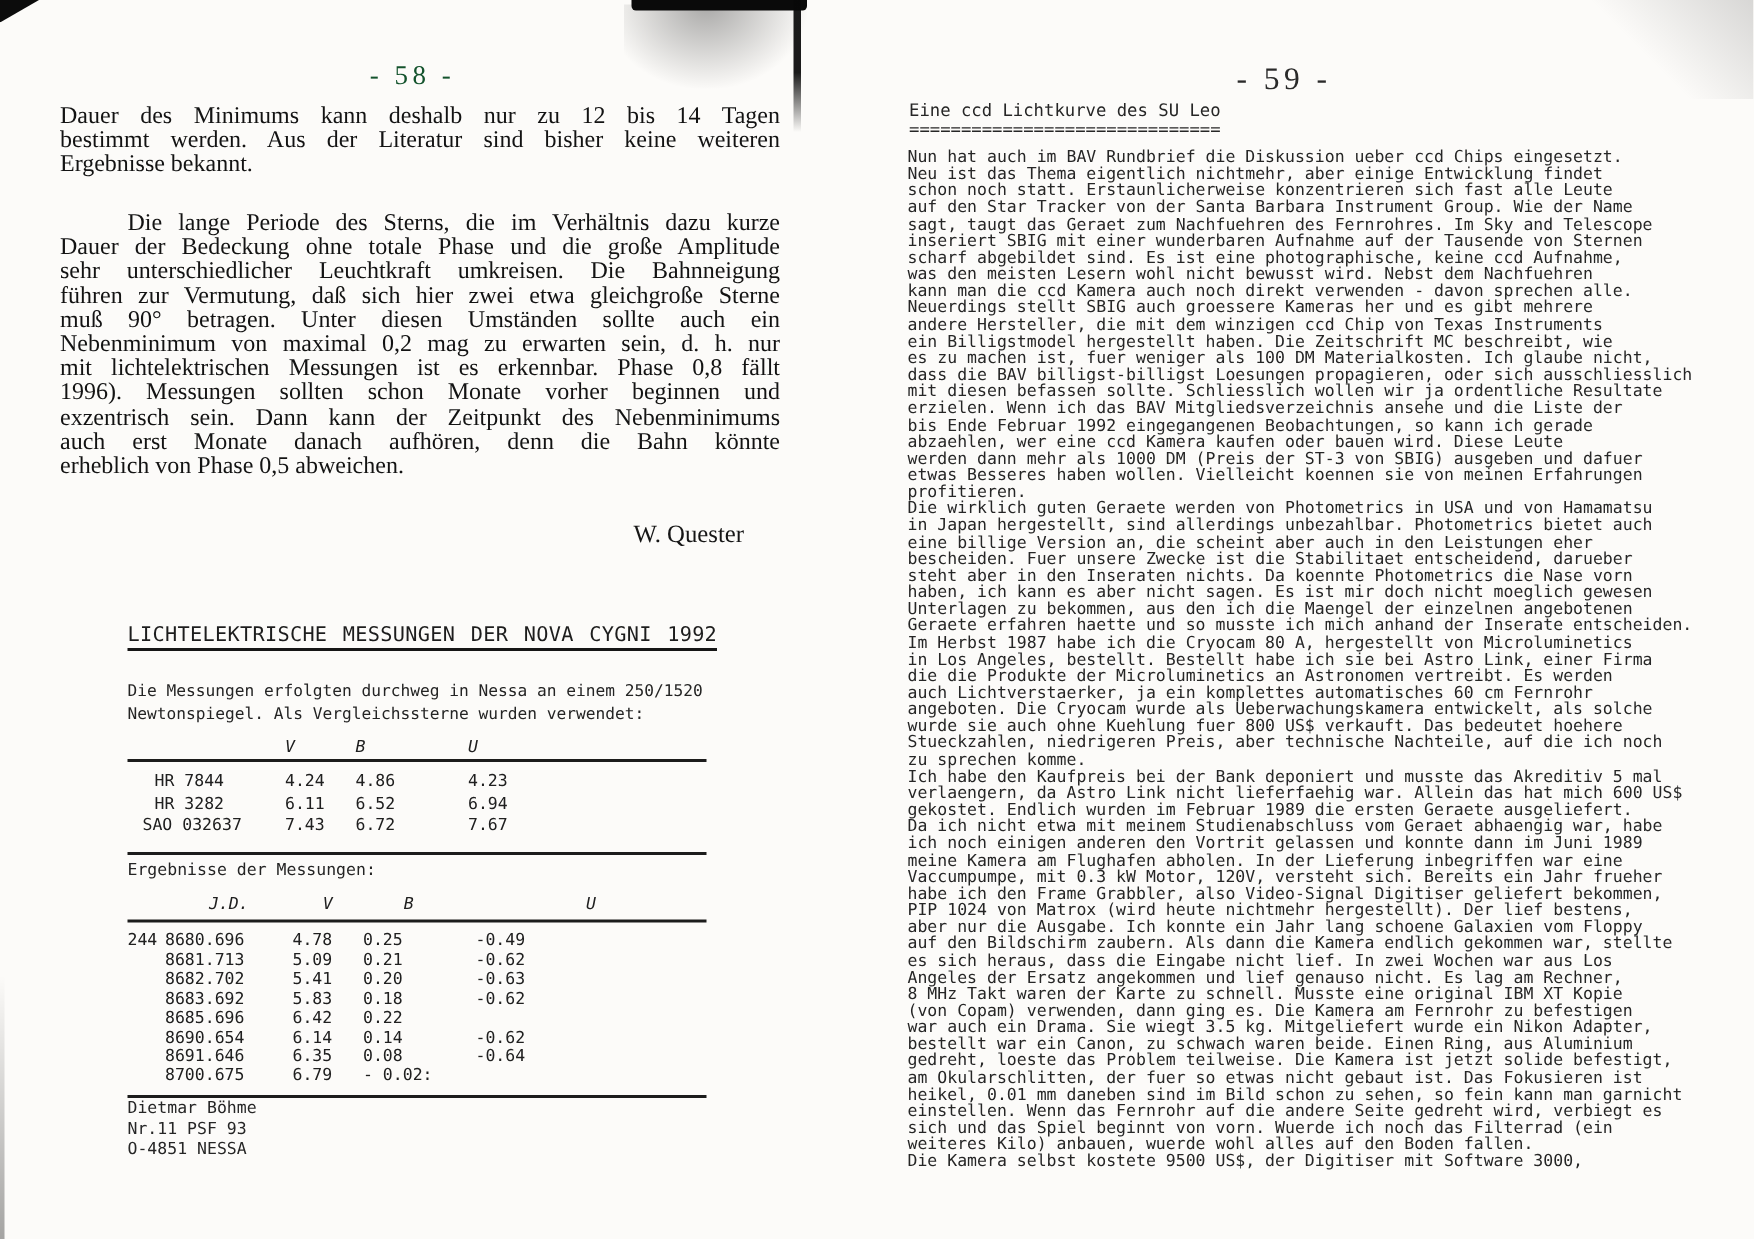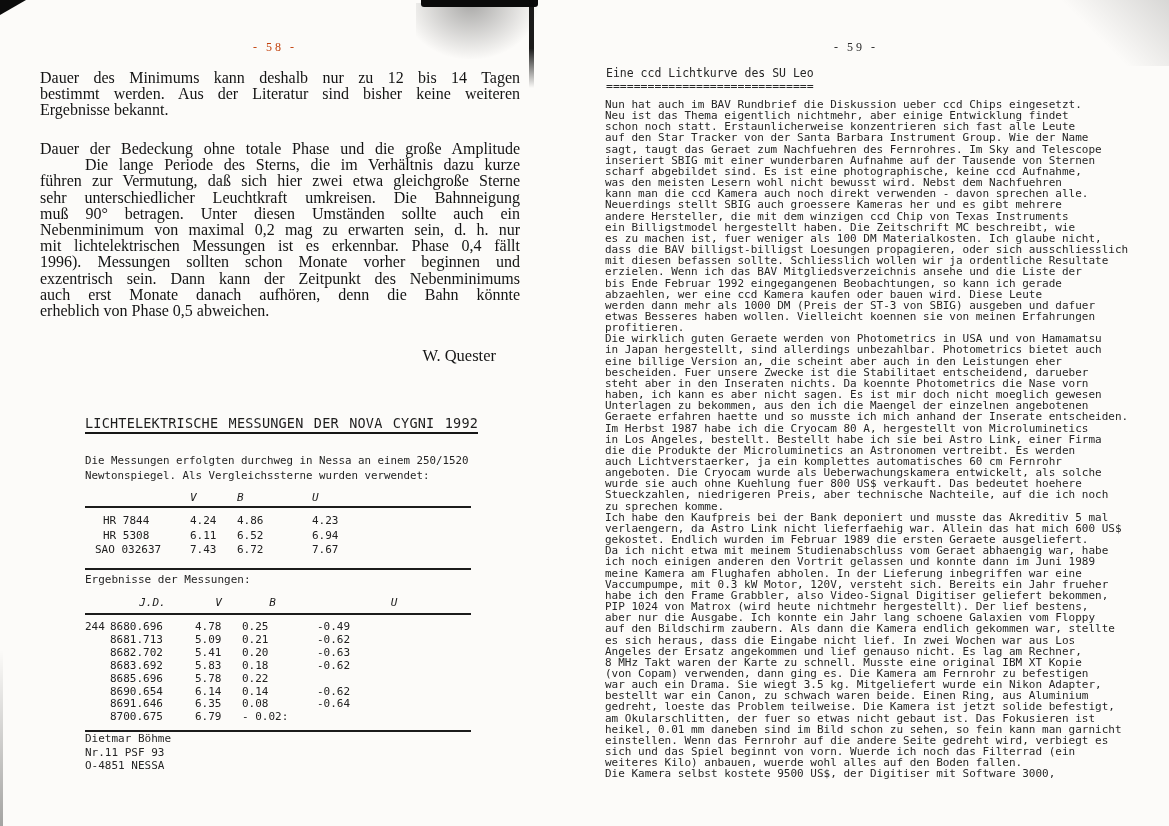--- a/index.html
+++ b/index.html
@@ -6,21 +6,21 @@
   body{
     width:1169px;height:826px;position:relative;overflow:hidden;
     background:#fcfbf9;
     font-family:"Liberation Serif", serif;
     color:#1a1a1a;
   }
   .abs{position:absolute;}
 
   
   #left-page{position:absolute;left:40px;top:40px;width:480px;height:770px;}
-  .pageno{font-size:12px;letter-spacing:3px;color:#c2410c;}
+  .pageno{font-size:18px;letter-spacing:3px;color:#14532d;}
   #pageno-58{top:0;left:0;width:470px;text-align:center;}
   .serifpara{width:480px;font-size:16px;line-height:16.2px;color:#131313;}
   .jline{text-align:justify;text-align-last:justify;word-spacing:1px;}
   .jline-last{text-align:left;}
   .indent1{padding-left:45px;}
   #para1{top:30px;left:0;}
   #para2{top:101px;left:0;}
   #quester{top:306px;right:24px;font-size:16.5px;color:#161616;}
 
   .mono{font-family:"DejaVu Sans Mono", monospace;}
@@ -41,21 +41,21 @@
   #rtable{top:554px;left:45px;width:386px;font-size:11px;color:#202020;}
   .rrow{display:grid;grid-template-columns:25px 85px 47px 61px 1fr;line-height:12.9px;}
   .rhead{line-height:17px;font-style:italic;margin-bottom:2px;text-align:center;}
   .rbody{border-top:2px solid #1c1c1c;border-bottom:2px solid #1c1c1c;padding:6px 0 6px 0;}
   .ucell2{padding-left:14px;}
 
   #sig{top:692px;left:45px;font-size:11px;line-height:13.5px;color:#262626;white-space:pre;}
 
   
   #right-page{position:absolute;left:600px;top:36px;width:566px;height:780px;}
-  #pageno-59{top:4px;left:0;width:512px;text-align:center;font-size:12px;letter-spacing:3px;color:#2a2a2a;}
+  #pageno-59{top:4px;left:0;width:512px;text-align:center;font-size:21px;letter-spacing:3px;color:#2a2a2a;}
   #rtitle{top:31px;left:6px;font-size:11.5px;line-height:12.5px;color:#262626;}
   #rbody{top:63px;left:5px;font-size:11px;line-height:11.15px;color:#262626;white-space:pre;margin:0;}
 
   
   .artifact{pointer-events:none;}
   #art-topleft{left:0;top:0;width:26px;height:15px;background:#0c0c0c;
                clip-path:polygon(0 0,100% 0,0 100%);}
   #art-topbar{left:421px;top:0;width:117px;height:7px;background:#0a0a0a;border-radius:0 0 3px 3px;}
   #art-shadow{left:416px;top:3px;width:122px;height:56px;
               background:radial-gradient(ellipse at 45% 0%, rgba(45,45,45,0.40), rgba(45,45,45,0) 72%);}
@@ -80,27 +80,27 @@
 
   <div class="abs pageno" id="pageno-58">- 58 -</div>
 
   <div class="abs serifpara" id="para1">
     <div class="jline">Dauer des Minimums kann deshalb nur zu 12 bis 14 Tagen</div>
     <div class="jline">bestimmt werden. Aus der Literatur sind bisher keine weiteren</div>
     <div class="jline-last">Ergebnisse bekannt.</div>
   </div>
 
   <div class="abs serifpara" id="para2">
+    <div class="jline indent1">Die lange Periode des Sterns, die im Verhältnis dazu kurze</div>
     <div class="jline">Dauer der Bedeckung ohne totale Phase und die große Amplitude</div>
-    <div class="jline indent1">Die lange Periode des Sterns, die im Verhältnis dazu kurze</div>
+    <div class="jline">sehr unterschiedlicher Leuchtkraft umkreisen. Die Bahnneigung</div>
     <div class="jline">führen zur Vermutung, daß sich hier zwei etwa gleichgroße Sterne</div>
-    <div class="jline">sehr unterschiedlicher Leuchtkraft umkreisen. Die Bahnneigung</div>
     <div class="jline">muß 90° betragen. Unter diesen Umständen sollte auch ein</div>
     <div class="jline">Nebenminimum von maximal 0,2 mag zu erwarten sein, d. h. nur</div>
-    <div class="jline">mit lichtelektrischen Messungen ist es erkennbar. Phase 0,4 fällt</div>
+    <div class="jline">mit lichtelektrischen Messungen ist es erkennbar. Phase 0,8 fällt</div>
     <div class="jline">1996). Messungen sollten schon Monate vorher beginnen und</div>
     <div class="jline">exzentrisch sein. Dann kann der Zeitpunkt des Nebenminimums</div>
     <div class="jline">auch erst Monate danach aufhören, denn die Bahn könnte</div>
     <div class="jline-last">erheblich von Phase 0,5 abweichen.</div>
   </div>
 
   <div class="abs" id="quester">W. Quester</div>
 
   <div class="abs mono" id="heading">LICHTELEKTRISCHE MESSUNGEN DER NOVA CYGNI 1992</div>
 
@@ -115,21 +115,21 @@
       <span class="ucell">U</span>
     </div>
     <div class="cbody">
       <div class="crow">
         <span class="cname">HR 7844</span>
         <span>4.24</span>
         <span>4.86</span>
         <span class="ucell">4.23</span>
       </div>
       <div class="crow">
-        <span class="cname">HR 5308</span>
+        <span class="cname">HR 3282</span>
         <span>6.11</span>
         <span>6.52</span>
         <span class="ucell">6.94</span>
       </div>
       <div class="crow">
         <span class="cname sao">SAO 032637</span>
         <span>7.43</span>
         <span>6.72</span>
         <span class="ucell">7.67</span>
       </div>
@@ -171,21 +171,21 @@
       <div class="rrow">
         <span></span>
         <span>8683.692</span>
         <span>5.83</span>
         <span>0.18</span>
         <span class="ucell2">-0.62</span>
       </div>
       <div class="rrow">
         <span></span>
         <span>8685.696</span>
-        <span>5.78</span>
+        <span>6.42</span>
         <span>0.22</span>
         <span class="ucell2"></span>
       </div>
       <div class="rrow">
         <span></span>
         <span>8690.654</span>
         <span>6.14</span>
         <span>0.14</span>
         <span class="ucell2">-0.62</span>
       </div>

